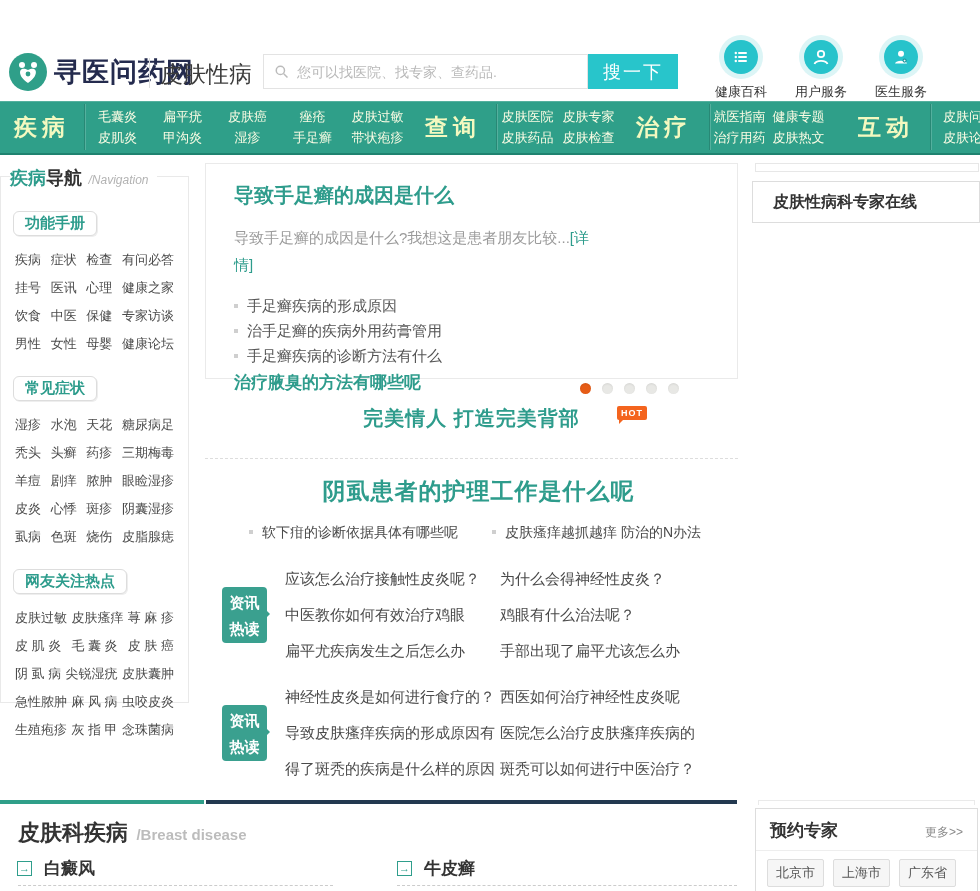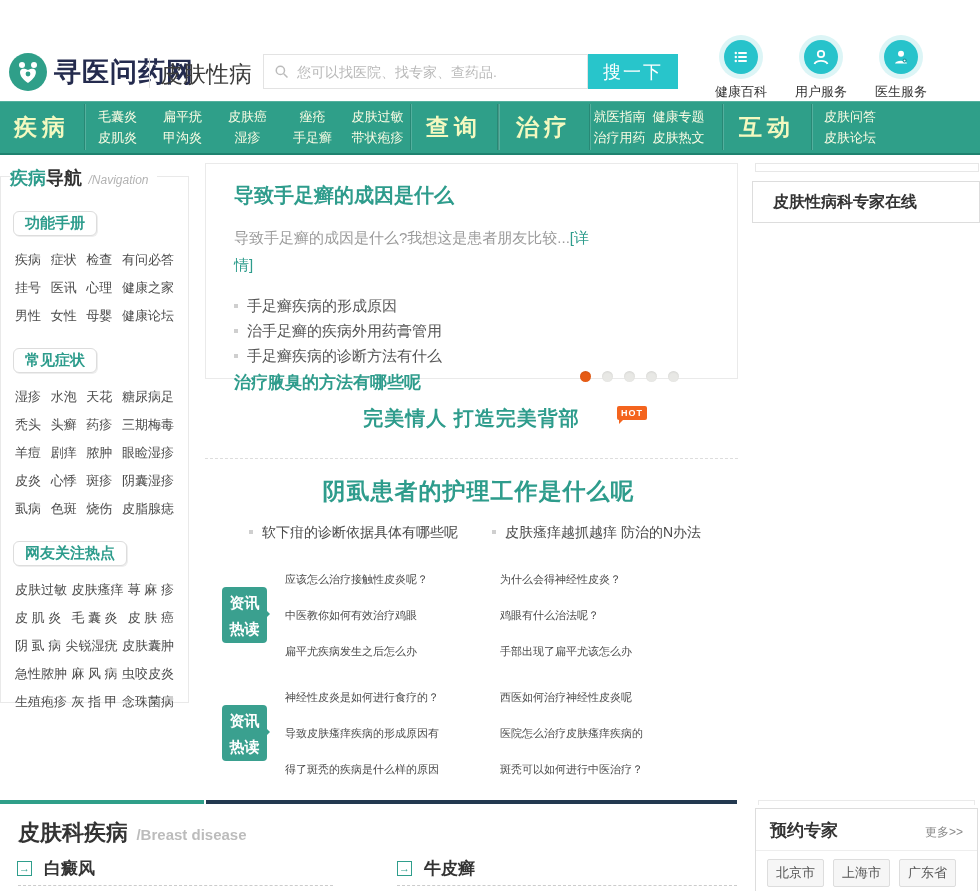--- a/index.html
+++ b/index.html
@@ -62,21 +62,21 @@
   
   .main { position:absolute; left:205px; top:163px; width:533px; }
   .featured { border:1px solid #eaeaea; height:216px; padding:16px 28px 12px; background:#fff; }
   .featured h2 a { font-size:20px; font-weight:bold; color:#2e9c8c; }
   .excerpt { margin-top:15px; width:370px; font-size:15px; color:#9b9b9b; line-height:27px; }
   .excerpt .detail { color:#2e9c8c; }
   .featured ul { list-style:none; margin-top:15px; }
   .featured li { line-height:25px; }
   .featured li a, .art-links a { font-size:15px; color:#555; }
   .sq-bullet::before { content:""; display:inline-block; width:4px; height:4px; background:#cfcfcf; margin-right:9px; vertical-align:3px; }
-  .feat-footer { display:flex; justify-content:space-between; align-items:flex-start; margin-top:3px; }
+  .feat-footer { display:flex; justify-content:space-between; align-items:flex-end; margin-top:3px; }
   .feat-footer .more-link { font-size:17px; font-weight:bold; color:#2e9c8c; }
   .dots { display:flex; gap:11px; margin-right:30px; }
   .dot { width:11px; height:11px; border-radius:50%; background:#e8e8e5; box-shadow:inset 0 1px 2px rgba(0,0,0,.08); cursor:pointer; }
   .dot.active { background:#e65c16; }
   .promo { margin-top:26px; text-align:center; position:relative; }
   .promo a { font-size:20px; font-weight:bold; color:#2e9c8c; letter-spacing:1px; }
   .hot-badge { position:absolute; left:412px; top:1px; background:#f4641e; color:#fff; font-size:9px; font-weight:bold;
     padding:2px 4px; border-radius:2px; letter-spacing:1px; }
   .hot-badge::after { content:""; position:absolute; left:2px; bottom:-4px; border:3px solid transparent; border-top-color:#f4641e; border-left-color:#f4641e; }
   .dashed-div { border-top:1px dashed #ddd; margin-top:26px; }
@@ -84,21 +84,21 @@
   .article a { font-size:23px; font-weight:bold; color:#2e9c8c; letter-spacing:1px;padding-left:14px; }
   .art-links { margin-top:17px; display:flex; padding-left:44px; gap:34px; }
   .art-links a { font-size:14px; color:#4a4a4a; white-space:nowrap; }
   .hotread { position:relative; margin-top:19px; min-height:108px; }
   .hotread.second { margin-top:10px; }
   .hr-badge { position:absolute; left:17px; top:26px; width:45px; height:56px; background:#3aa08f; border-radius:4px;
     color:#fff; font-size:15px; font-weight:bold; text-align:center; line-height:26px; padding-top:3px; }
   .hr-badge::after { content:""; position:absolute; right:-8px; top:22px; border:5px solid transparent; border-left-color:#3aa08f; }
   .hr-cols { margin-left:80px; display:flex; }
   .hr-col { width:215px; display:flex; flex-direction:column; }
-  .hr-col a { font-size:11px; color:#4a4a4a; line-height:36px; white-space:nowrap; }
+  .hr-col a { font-size:15px; color:#4a4a4a; line-height:36px; white-space:nowrap; }
 
   
   .right { position:absolute; left:752px; top:155px; width:228px; }
   .right-sliver { margin-top:8px; margin-left:3px; width:224px; height:9px; border:1px solid #e7e7e7; background:#fff; }
   .expert-box { margin-top:9px; width:228px; height:42px; border:1px solid #ddd; line-height:40px; padding-left:20px;
     font-size:16px; font-weight:bold; color:#333; background:#fff; }
 
   
   .bottom { position:absolute; left:0; top:800px; width:738px; }
   .tabline-teal { position:absolute; left:0; top:0; width:204px; height:4px; background:#2f9f89; }
@@ -221,20 +221,30 @@
       <div class="nav-col">
           <a>皮肤过敏</a>
           <a>带状疱疹</a>
         </div>
     </div>
   </div>
   <div class="nav-sep"></div>
   <div class="nav-group g2" style="display:flex;align-items:center;">
     <div class="nav-title">查询</div>
     <div class="nav-sep"></div>
+    <div class="nav-cols">
+      <div class="nav-col">
+          <a>皮肤医院</a>
+          <a>皮肤药品</a>
+        </div>
+      <div class="nav-col">
+          <a>皮肤专家</a>
+          <a>皮肤检查</a>
+        </div>
+    </div>
   </div>
   <div class="nav-sep"></div>
   <div class="nav-group g3" style="display:flex;align-items:center;">
     <div class="nav-title">治疗</div>
     <div class="nav-sep"></div>
     <div class="nav-cols">
       <div class="nav-col">
           <a>就医指南</a>
           <a>治疗用药</a>
         </div>
@@ -270,20 +280,26 @@
           <a>疾病</a>
           <a>症状</a>
           <a>检查</a>
           <a>有问必答</a>
         </div>
       <div class="side-row">
           <a>挂号</a>
           <a>医讯</a>
           <a>心理</a>
           <a>健康之家</a>
+        </div>
+      <div class="side-row">
+          <a>饮食</a>
+          <a>中医</a>
+          <a>保健</a>
+          <a>专家访谈</a>
         </div>
       <div class="side-row">
           <a>男性</a>
           <a>女性</a>
           <a>母婴</a>
           <a>健康论坛</a>
         </div>
     </div>
 
     <div class="side-tag">常见症状</div>

